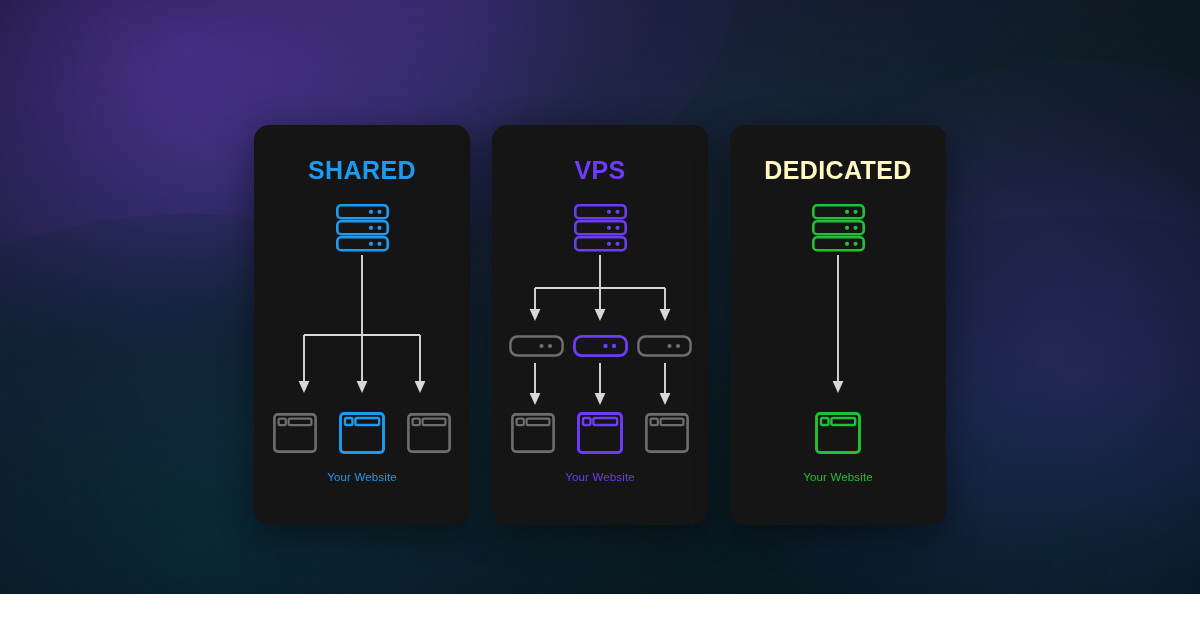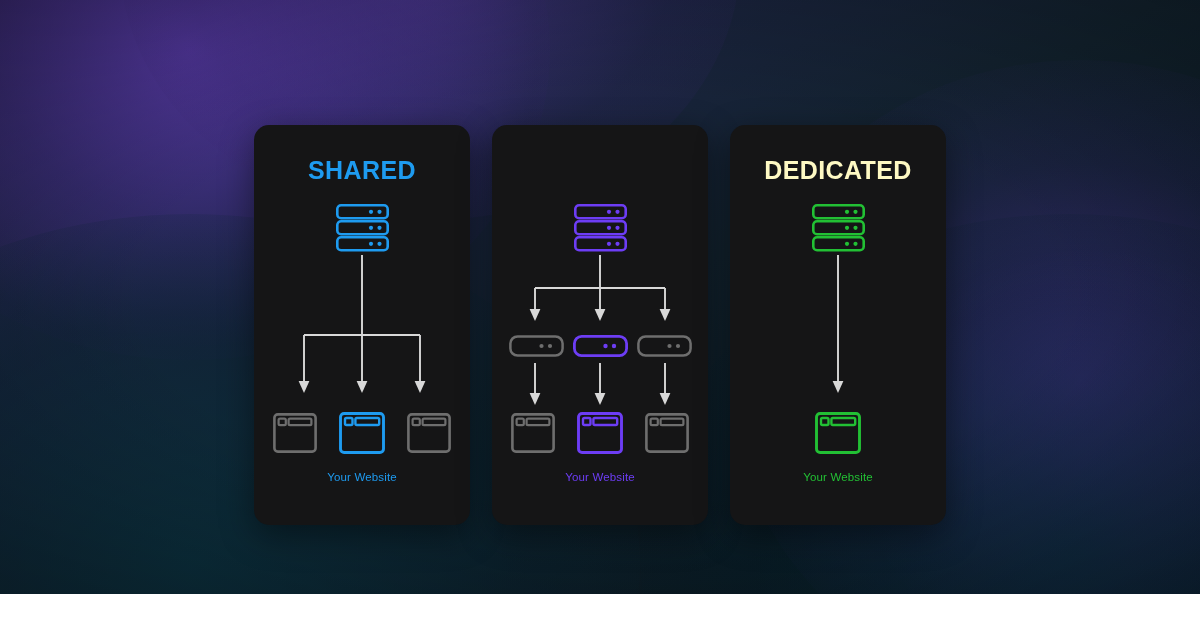--- a/index.html
+++ b/index.html
@@ -223,20 +223,21 @@
               <rect x="15.6" y="5.6" width="22.8" height="6.6" rx="1.4" fill="none" stroke="#6e6e6e" stroke-width="2.2"></rect>
             </svg>
           </div>
         </div>
 
         <div class="label" style="top:268px;color:#1e9bf0">Your Website</div>
       </div>
     </div>
 
     <div class="card">
+      <div class="card-title" style="color:#6d3df5">VPS</div>
 
       <div class="diagram">
 
         <div class="row" style="top:0;height:50px">
           <div class="slot server">
             <svg viewBox="0 0 53 48" width="53" height="48">
               <g fill="none" stroke="#6d3df5" stroke-width="2.6">
                 <rect x="1.3" y="1.3" width="50.4" height="13" rx="3.8"></rect>
                 <rect x="1.3" y="17.3" width="50.4" height="13" rx="3.8"></rect>
                 <rect x="1.3" y="33.3" width="50.4" height="13" rx="3.8"></rect>

